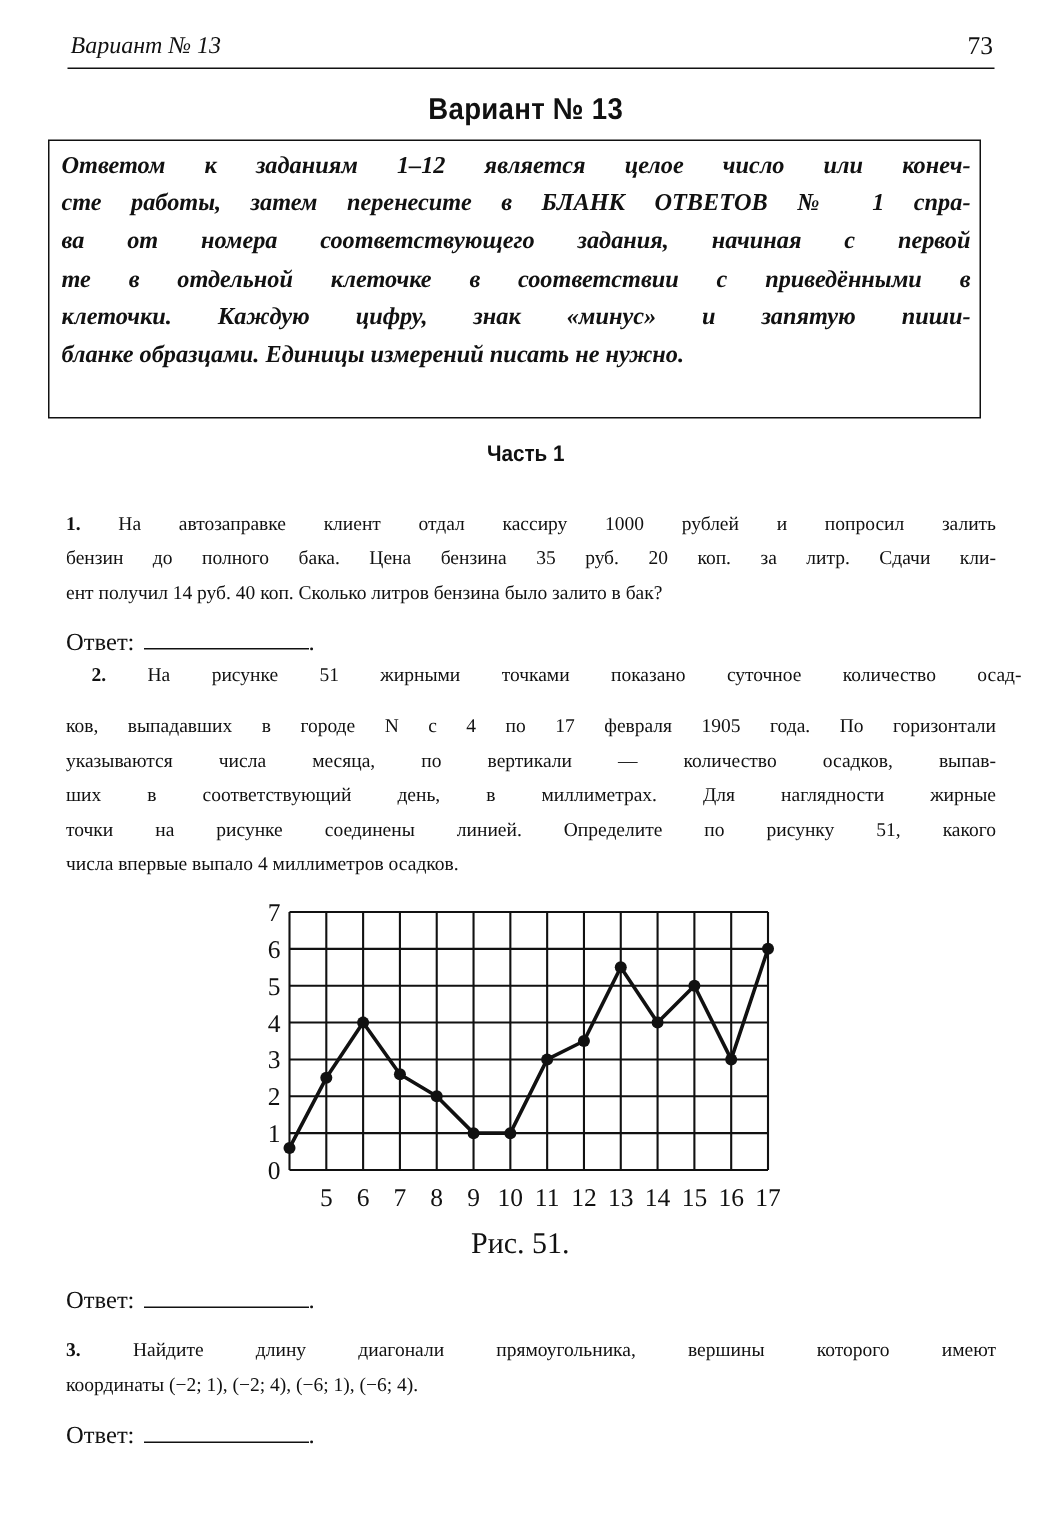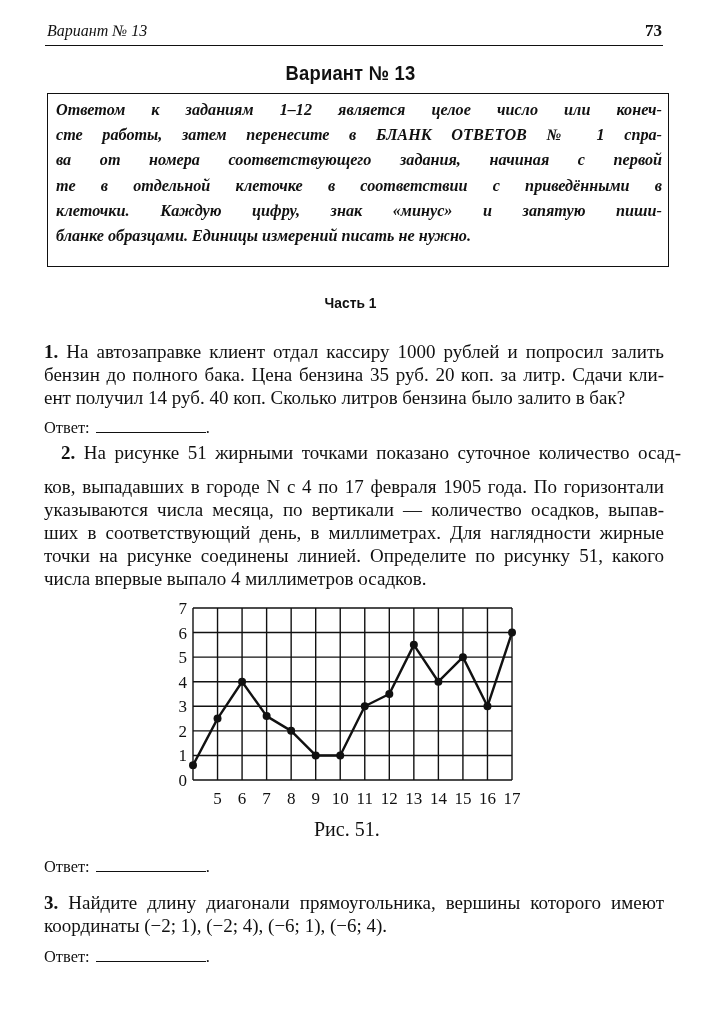--- a/index.html
+++ b/index.html
@@ -1,25 +1,25 @@
 <!DOCTYPE html>
 <html><head>
 <meta charset="utf-8">
 <style>
   html, body { margin: 0; padding: 0; background: #ffffff; }
   body { width: 701px; height: 1024px; position: relative; overflow: hidden; color: #111; font-family: "Liberation Serif", "DejaVu Serif", serif; }
   .abs { position: absolute; }
   .running-head { left: 47px; top: 22px; font-style: italic; font-size: 16px; }
-  .page-num { right: 39px; top: 21px; font-size: 17px; font-weight: bold; }
+  .page-num { right: 39px; top: 21px; font-size: 17px; }
   .head-rule { left: 45px; top: 45px; width: 618px; height: 0; border-top: 1.5px solid #111; }
   .title { left: 0; width: 701px; top: 62px; text-align: center; font-family: "Liberation Sans", "DejaVu Sans", sans-serif; font-weight: bold; font-size: 20px; letter-spacing: 0.2px; transform: scaleX(0.92); }
-  .instr-box { left: 47px; top: 93px; width: 606px; height: 160px; border: 1.5px solid #111; padding: 4px 6px 8px 8px; box-sizing: content-box; }
+  .instr-box { left: 32px; top: 93px; width: 606px; height: 160px; border: 1.5px solid #111; padding: 4px 6px 20px 8px; box-sizing: content-box; }
   .instr-line { font-style: italic; font-weight: bold; font-size: 16.2px; line-height: 25.2px; white-space: nowrap; text-align: justify; text-align-last: justify; }
   .part { left: 0; width: 701px; top: 294px; text-align: center; font-family: "Liberation Sans", "DejaVu Sans", sans-serif; font-weight: bold; font-size: 15px; transform: scaleX(0.92); }
-  .para-line { left: 44px; width: 620px; font-size: 19px; white-space: nowrap; text-align: justify; text-align-last: justify; transform-origin: left top; }
+  .para-line { left: 44px; width: 620px; font-size: 13px; white-space: nowrap; text-align: justify; text-align-last: justify; transform-origin: left top; }
   .para-line.last { text-align-last: left; width: auto; }
   .num { font-weight: bold; }
   .answer { left: 44px; font-size: 16.4px; white-space: nowrap; }
   .blank { display: inline-block; width: 110px; border-bottom: 1.3px solid #111; margin-left: 6px; height: 12px; vertical-align: baseline; }
   .caption { font-size: 20px; }
   .chart-svg { left: 168px; top: 596px; }
   .ytick, .xtick { font-family: "Liberation Serif", "DejaVu Serif", serif; font-size: 17px; fill: #111; }
 </style>
 </head>
 <body>

